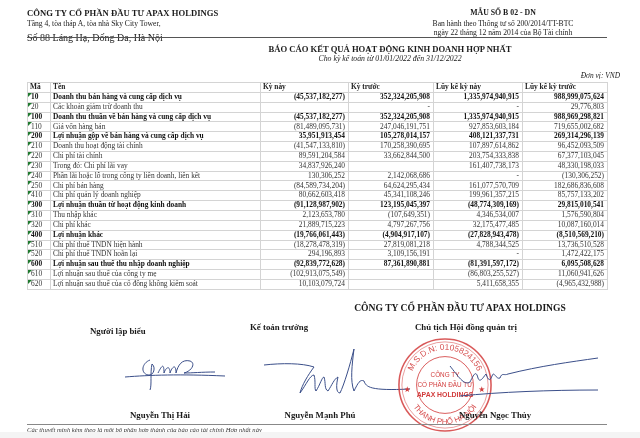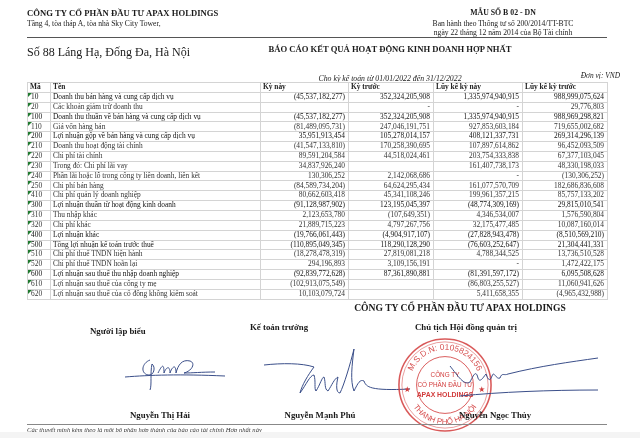--- a/index.html
+++ b/index.html
@@ -1,37 +1,37 @@
 <!DOCTYPE html>
 <html><head>
 <meta charset="utf-8">
 <style>
   html, body { margin:0; padding:0; }
   body { width:640px; height:438px; background:#ffffff; position:relative; overflow:hidden;
          font-family:"Liberation Serif", serif; color:#1a1a1a; }
   .abs { position:absolute; white-space:nowrap; }
   .hdr-company { left:27px; top:8px; font-size:8.6px; font-weight:bold; letter-spacing:0.05px; }
   .hdr-addr1 { left:27px; top:18.5px; font-size:7.6px; }
-  .hdr-addr2 { left:27px; top:45px; font-size:12px; }
+  .hdr-addr2 { left:27px; top:32px; font-size:10px; }
   .hdr-form { left:410px; top:8px; width:186px; text-align:center; font-size:7.8px; font-weight:bold; }
   .hdr-issued1 { left:410px; top:18.5px; width:186px; text-align:center; font-size:7.6px; }
   .hdr-issued2 { left:410px; top:27.5px; width:186px; text-align:center; font-size:7.6px; }
   .hdr-rule { left:27px; top:36.5px; width:580px; height:0; border-top:1px solid #555; }
   .title { left:180px; top:44px; width:420px; text-align:center; font-size:8.6px; font-weight:bold; }
-  .subtitle { left:180px; top:54px; width:420px; text-align:center; font-size:7.8px; font-style:italic;margin-top:20px; }
+  .subtitle { left:180px; top:54px; width:420px; text-align:center; font-size:7.8px; font-style:italic; }
   .unit { right:20px; top:70.5px; font-size:7.4px; font-style:italic;margin-left:10px; }
 
   table.report { position:absolute; left:27px; top:82px; width:580px; border-collapse:collapse; table-layout:fixed;
                  font-size:7.4px; }
   table.report td, table.report th { border:1px solid #d4d4d4; height:8.85px; padding:0 2px; line-height:8.6px;
                  overflow:hidden; white-space:nowrap; font-weight:normal; }
   table.report th { text-align:left; font-weight:bold; color:#222; }
   table.report td.num { text-align:right; padding-right:3px; }
   table.report td.code { position:relative; padding-left:3px; }
-  table.report tr.bold td { font-weight:normal; color:#111; }
+  table.report tr.bold td { font-weight:bold; color:#111; }
   table.report tr.norm td { color:#333; }
   .flag { position:absolute; left:0; top:0; width:0; height:0; border-top:4px solid #1f7a2e; border-right:4px solid transparent; }
 
   .sign-company { left:300px; top:302px; width:320px; text-align:center; font-size:9.6px; font-weight:bold; }
   .sign-role { top:326px; font-size:8.8px; font-weight:bold; text-align:left; }
   .sign-name { top:410px; font-size:8.8px; font-weight:bold; text-align:center; }
   .foot-rule { left:27px; top:424px; width:580px; border-top:1px solid #888; }
   .footnote { left:27px; top:426px; font-size:6.6px; font-style:italic; color:#333; }
   .bottom-strip { left:0; top:432px; width:640px; height:6px; background:#f4f4f4; }
 
@@ -118,21 +118,21 @@
         <td class="name">Doanh thu hoạt động tài chính</td>
         <td class="num">(41,547,133,810)</td>
         <td class="num">170,258,390,695</td>
         <td class="num">107,897,614,862</td>
         <td class="num">96,452,093,509</td>
       </tr>
       <tr class="norm">
         <td class="code"><span class="flag"></span><span>220</span></td>
         <td class="name">Chi phí tài chính</td>
         <td class="num">89,591,204,584</td>
-        <td class="num">44,518,024,461</td>
+        <td class="num">33,662,844,500</td>
         <td class="num">203,754,333,838</td>
         <td class="num">67,377,103,045</td>
       </tr>
       <tr class="norm">
         <td class="code"><span class="flag"></span><span>230</span></td>
         <td class="name">Trong đó: Chi phí lãi vay</td>
         <td class="num">34,837,926,240</td>
         <td class="num"></td>
         <td class="num">161,407,738,173</td>
         <td class="num">48,330,198,033</td>
@@ -185,28 +185,20 @@
         <td class="num">32,175,477,485</td>
         <td class="num">10,087,160,014</td>
       </tr>
       <tr class="bold">
         <td class="code"><span class="flag"></span><span>400</span></td>
         <td class="name">Lợi nhuận khác</td>
         <td class="num">(19,766,061,443)</td>
         <td class="num">(4,904,917,107)</td>
         <td class="num">(27,828,943,478)</td>
         <td class="num">(8,510,569,210)</td>
-      </tr>
-      <tr class="bold">
-        <td class="code"><span class="flag"></span><span>500</span></td>
-        <td class="name">Tổng lợi nhuận kế toán trước thuế</td>
-        <td class="num">(110,895,049,345)</td>
-        <td class="num">118,290,128,290</td>
-        <td class="num">(76,603,252,647)</td>
-        <td class="num">21,304,441,331</td>
       </tr>
       <tr class="norm">
         <td class="code"><span class="flag"></span><span>510</span></td>
         <td class="name">Chi phí thuế TNDN hiện hành</td>
         <td class="num">(18,278,478,319)</td>
         <td class="num">27,819,081,218</td>
         <td class="num">4,788,344,525</td>
         <td class="num">13,736,510,528</td>
       </tr>
       <tr class="norm">

